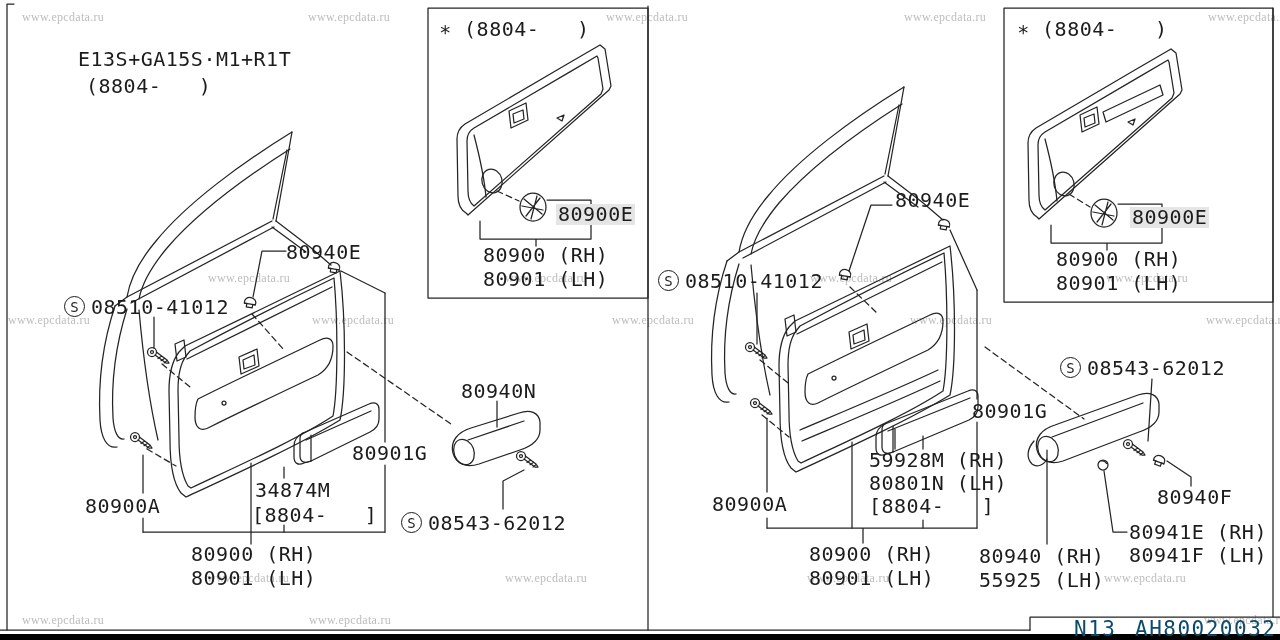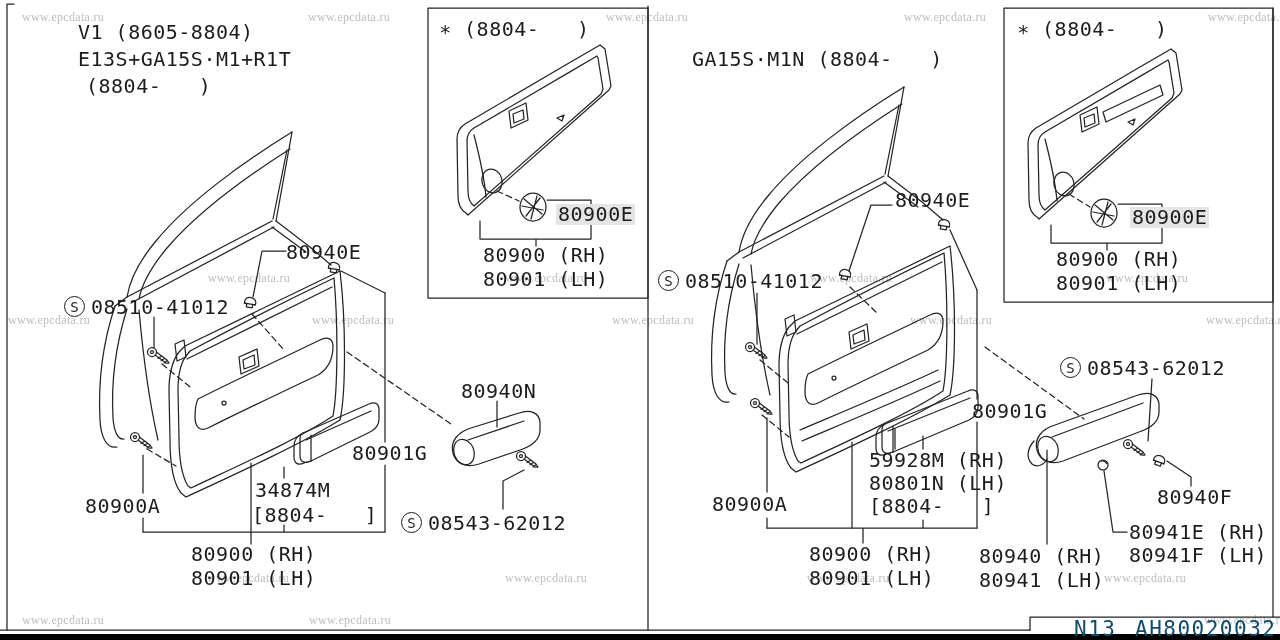--- a/index.html
+++ b/index.html
@@ -219,21 +219,20 @@
         <path d="M1047,450 L1047,544"></path>
         <path d="M1152,379 L1148,441"></path>
         <path d="M1167,461 L1191,477 L1191,486"></path>
         <path d="M1104,471 L1113,532 L1127,532"></path>
         <path d="M547,200 L591,200 L591,239 M480,221 L480,239 M480,239 L591,239 M536,239 L536,246"></path>
         <path d="M1118,204 L1162,204 L1162,243 M1051,225 L1051,243 M1051,243 L1162,243 M1107,243 L1107,250"></path>
       </g>
     </g>
   </svg>
 
-  <div class="lbl" style="left:78px;top:22px">V1 (8605-8804)</div>
   <div class="lbl" style="left:78px;top:49px">E13S+GA15S·M1+R1T</div>
   <div class="lbl" style="left:86px;top:76px">(8804-   )</div>
   <div class="lbl" style="left:286px;top:242px">80940E</div>
   <span class="scircle" style="left:64px;top:296px">
       <span>S</span>
     </span>
   <div class="lbl" style="left:91px;top:297px">08510-41012</div>
   <div class="lbl" style="left:352px;top:443px">80901G</div>
   <div class="lbl" style="left:255px;top:480px">34874M</div>
   <div class="lbl" style="left:252px;top:505px">[8804-   ]</div>
@@ -244,35 +243,34 @@
   <span class="scircle" style="left:401px;top:512px">
       <span>S</span>
     </span>
   <div class="lbl" style="left:428px;top:513px">08543-62012</div>
 
   <div class="lbl" style="left:439px;top:19px">∗ (8804-   )</div>
   <div class="lbl bgw" style="left:556px;top:204px">80900E</div>
   <div class="lbl" style="left:483px;top:245px">80900 (RH)</div>
   <div class="lbl" style="left:483px;top:269px">80901 (LH)</div>
 
-  <div class="lbl" style="left:692px;top:49px">GA15S·M1N (8804-   )</div>
   <div class="lbl" style="left:895px;top:190px">80940E</div>
   <span class="scircle" style="left:658px;top:270px">
       <span>S</span>
     </span>
   <div class="lbl" style="left:685px;top:271px">08510-41012</div>
   <div class="lbl" style="left:972px;top:401px">80901G</div>
   <div class="lbl" style="left:869px;top:450px">59928M (RH)</div>
   <div class="lbl" style="left:869px;top:473px">80801N (LH)</div>
   <div class="lbl" style="left:869px;top:496px">[8804-   ]</div>
   <div class="lbl" style="left:712px;top:494px">80900A</div>
   <div class="lbl" style="left:809px;top:544px">80900 (RH)</div>
   <div class="lbl" style="left:809px;top:568px">80901 (LH)</div>
   <div class="lbl" style="left:979px;top:546px">80940 (RH)</div>
-  <div class="lbl" style="left:979px;top:570px">80941 (LH)</div>
+  <div class="lbl" style="left:979px;top:570px">55925 (LH)</div>
   <span class="scircle" style="left:1060px;top:357px">
       <span>S</span>
     </span>
   <div class="lbl" style="left:1087px;top:358px">08543-62012</div>
   <div class="lbl" style="left:1157px;top:487px">80940F</div>
   <div class="lbl" style="left:1129px;top:522px">80941E (RH)</div>
   <div class="lbl" style="left:1129px;top:545px">80941F (LH)</div>
 
   <div class="lbl" style="left:1017px;top:19px">∗ (8804-   )</div>
   <div class="lbl bgw" style="left:1130px;top:207px">80900E</div>

